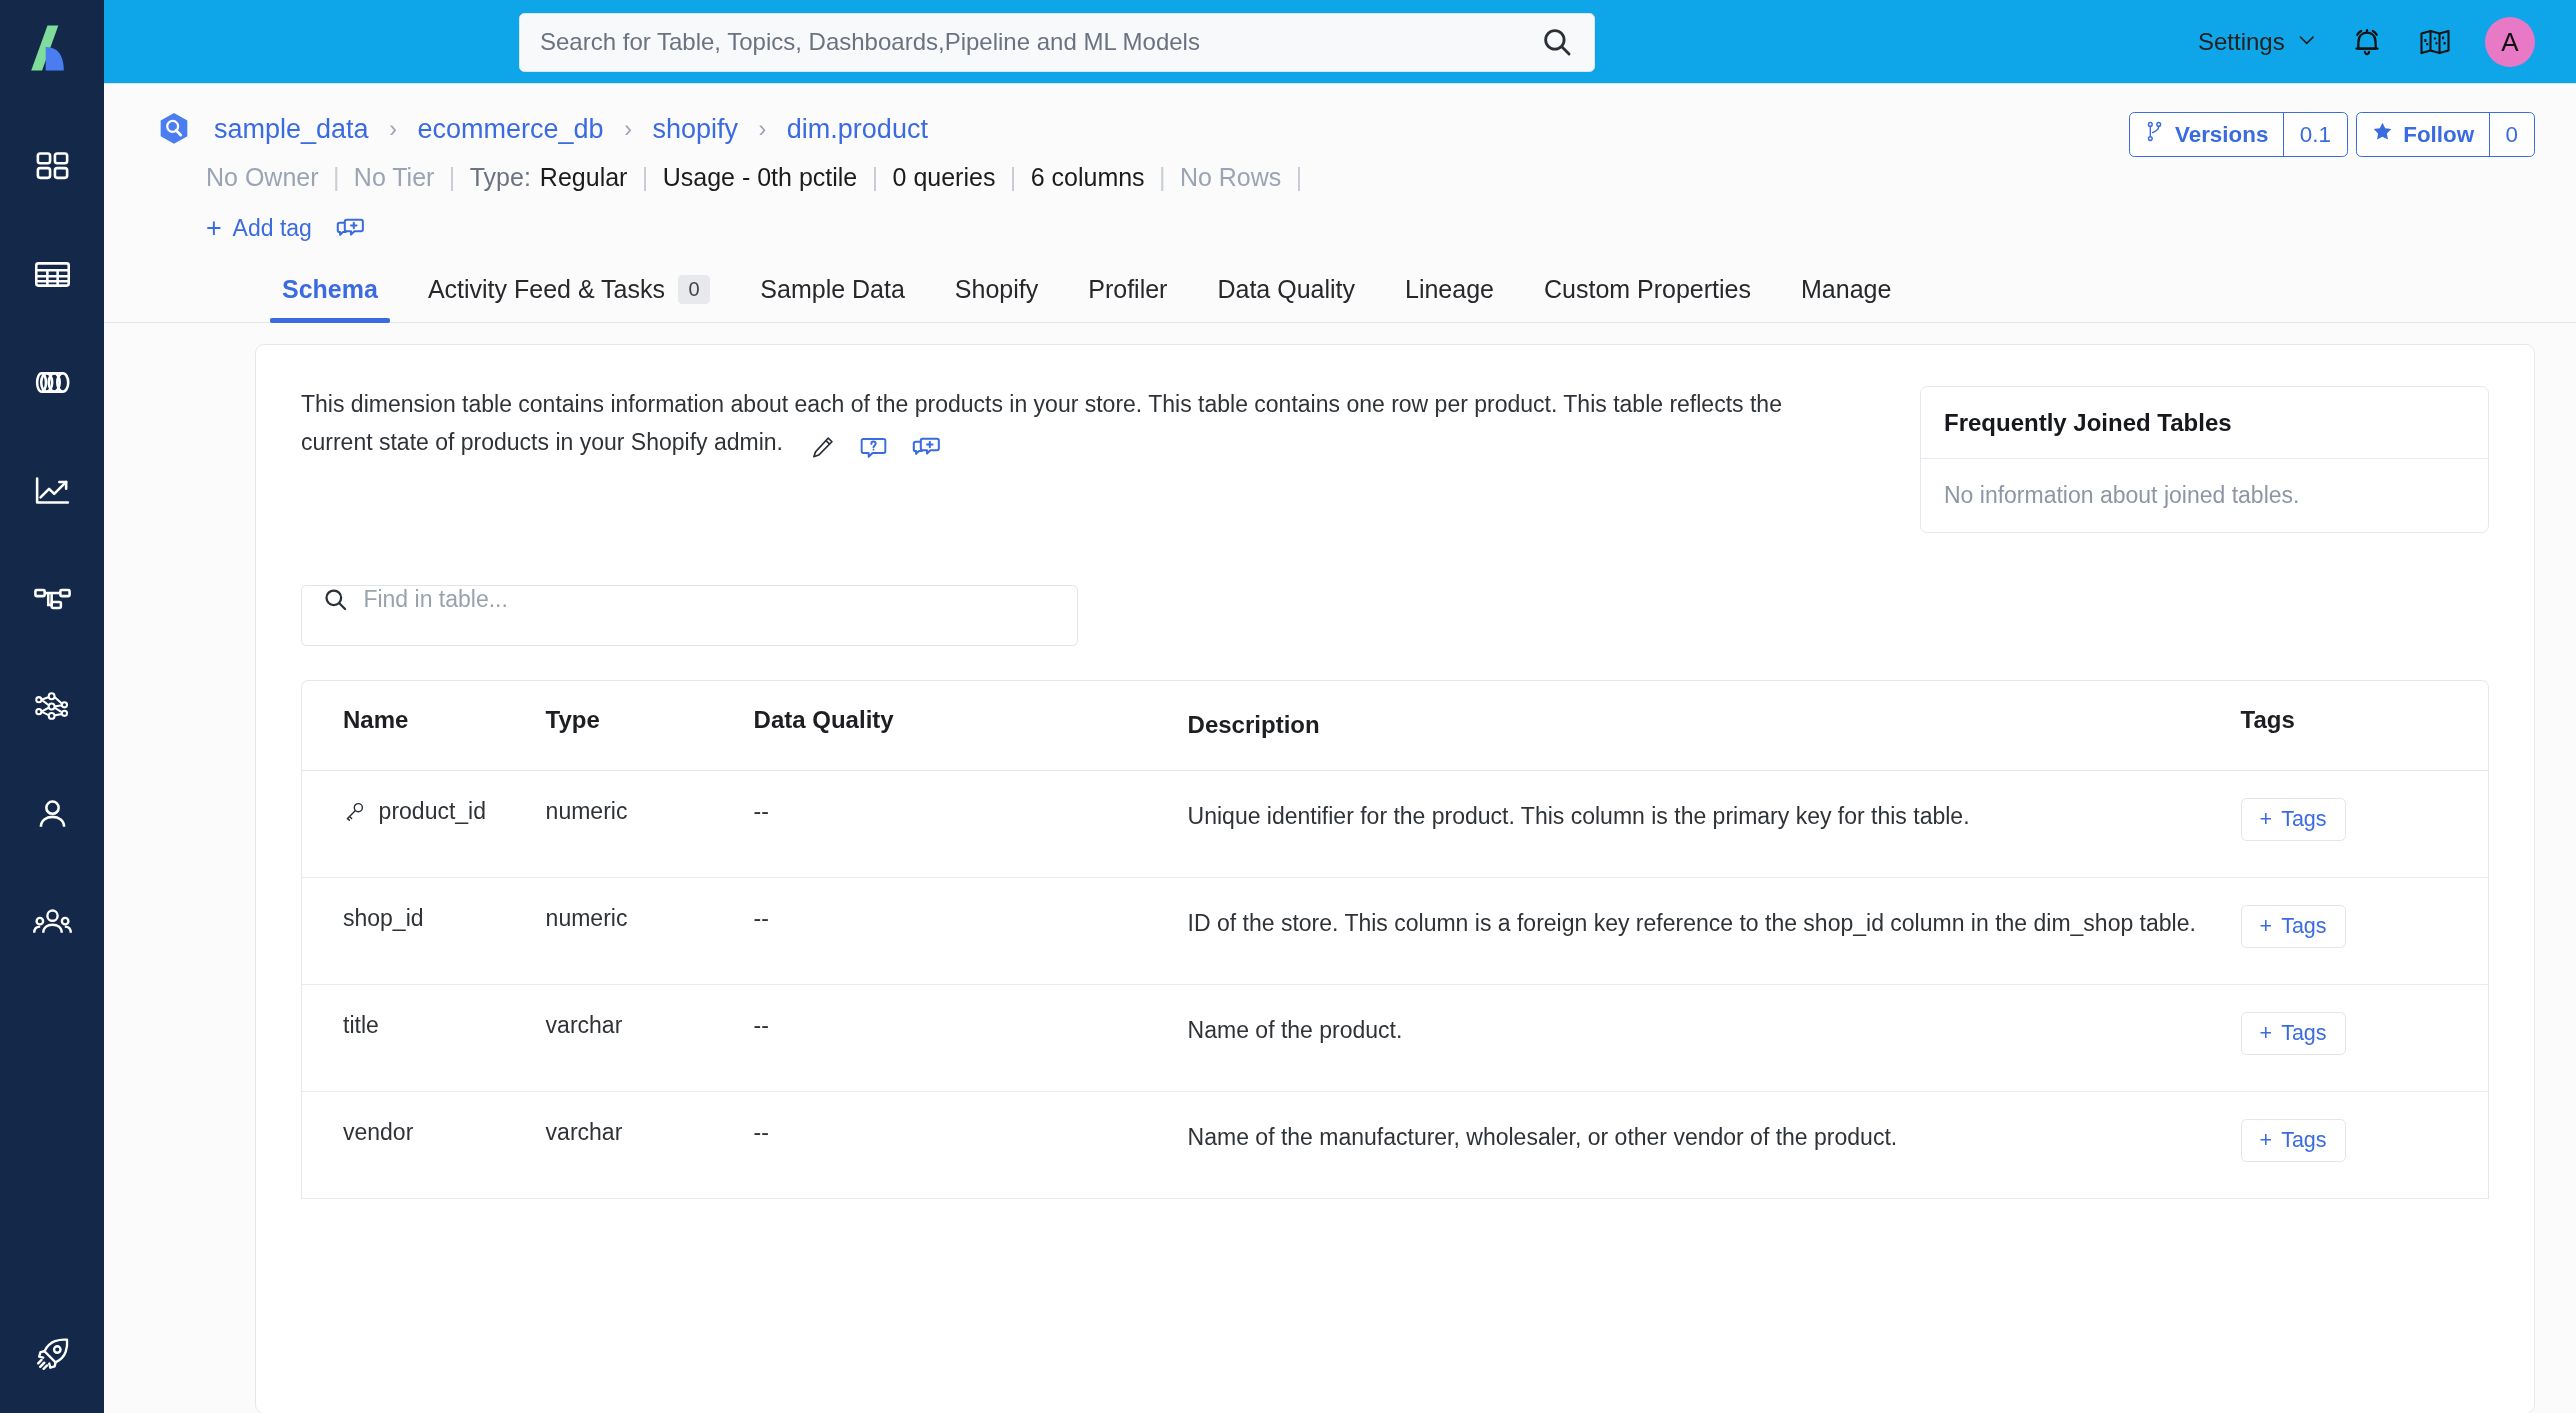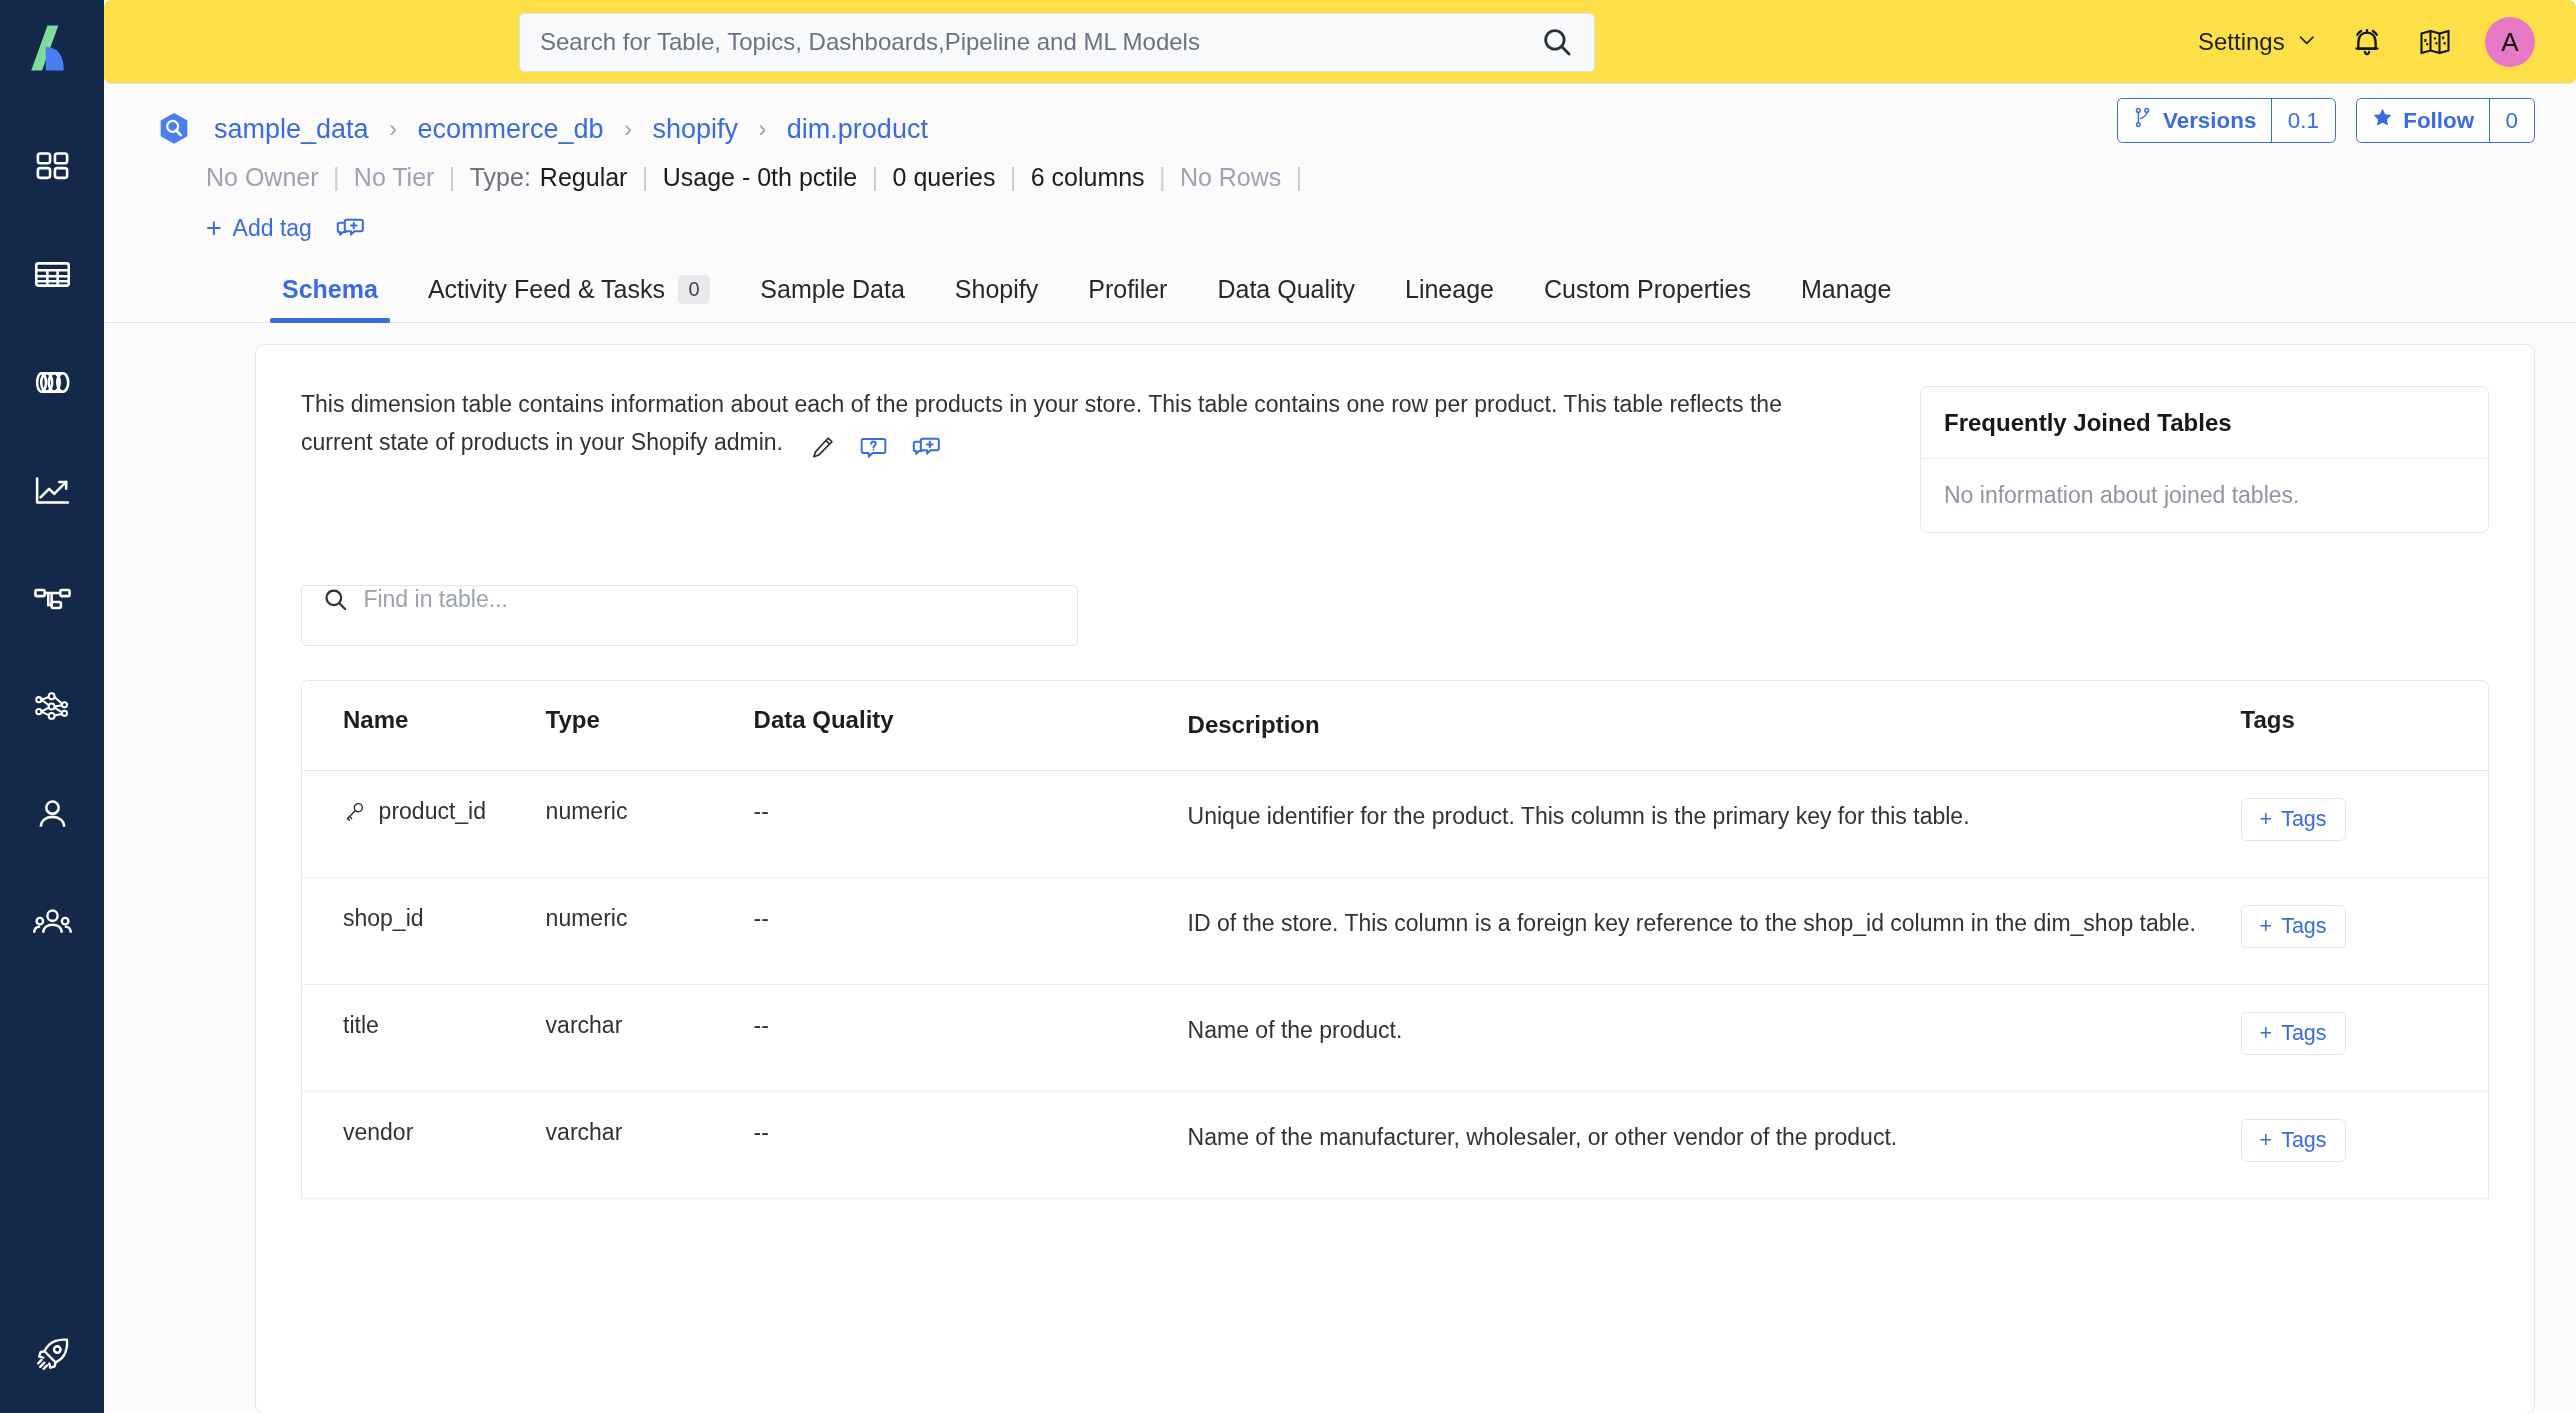--- a/index.html
+++ b/index.html
@@ -30,23 +30,23 @@
   .side-item svg { display:block; }
   #sidebar .bottom { position: absolute; bottom: 36px; left: 0; width: 104px;
     display:flex; align-items:center; justify-content:center; }
 
   
   #main { flex: 1 1 auto; height: 1414px; display: flex; flex-direction: column;
           background: #fbfbfc; min-width: 0; }
 
   
   #topbar {
-    height: 84px; flex: 0 0 84px; background: #fde047;
+    height: 84px; flex: 0 0 84px; background: #0ea5e9;
     border-bottom: 0.9px solid #dde3ea;
-    display: flex; align-items: center; position: relative; border-radius: 7px;
+    display: flex; align-items: center; position: relative;
   }
   #searchwrap {
     position: absolute; left: 415px; top: 12.6px;
     width: 1076px; height: 59px;
   }
   #searchbox {
     width: 100%; height: 100%;
     background: #f8f9fb; border: 0.9px solid #dfe3ea; border-radius: 5.4px;
     display: flex; align-items: center; padding: 0 20px;
   }
@@ -96,22 +96,22 @@
   .meta-sep { color: #c9ced6; margin: 0 14.4px; }
 
   #tagrow { margin-top: 21.5px; margin-left: 48px; display: flex; align-items: center; gap: 23px; }
   #add-tag {
     display: flex; align-items: center; gap: 10.8px;
     color: #3a6be0; font-size: 23px; cursor: pointer;
   }
   #add-tag .plus { font-size: 27px; line-height: 1; }
 
   #headbtns {
-    position: absolute; right: 41px; top: 14px;
-    display: flex; align-items: center; gap: 20px; text-align: center;
+    position: absolute; right: 41px; top: 28px;
+    display: flex; align-items: center; gap: 8px; text-align: center;
   }
   .pill {
     display: flex; align-items: stretch; height: 45px;
     border: 0.9px solid #3a6be0; border-radius: 5.4px; overflow: hidden;
     background: #fff; cursor: pointer;
   }
   .pill .seg {
     display: flex; align-items: center; gap: 9px;
     padding: 0 14.4px; font-size: 22.4px; color: #3a6be0; font-weight: 600;
   }

